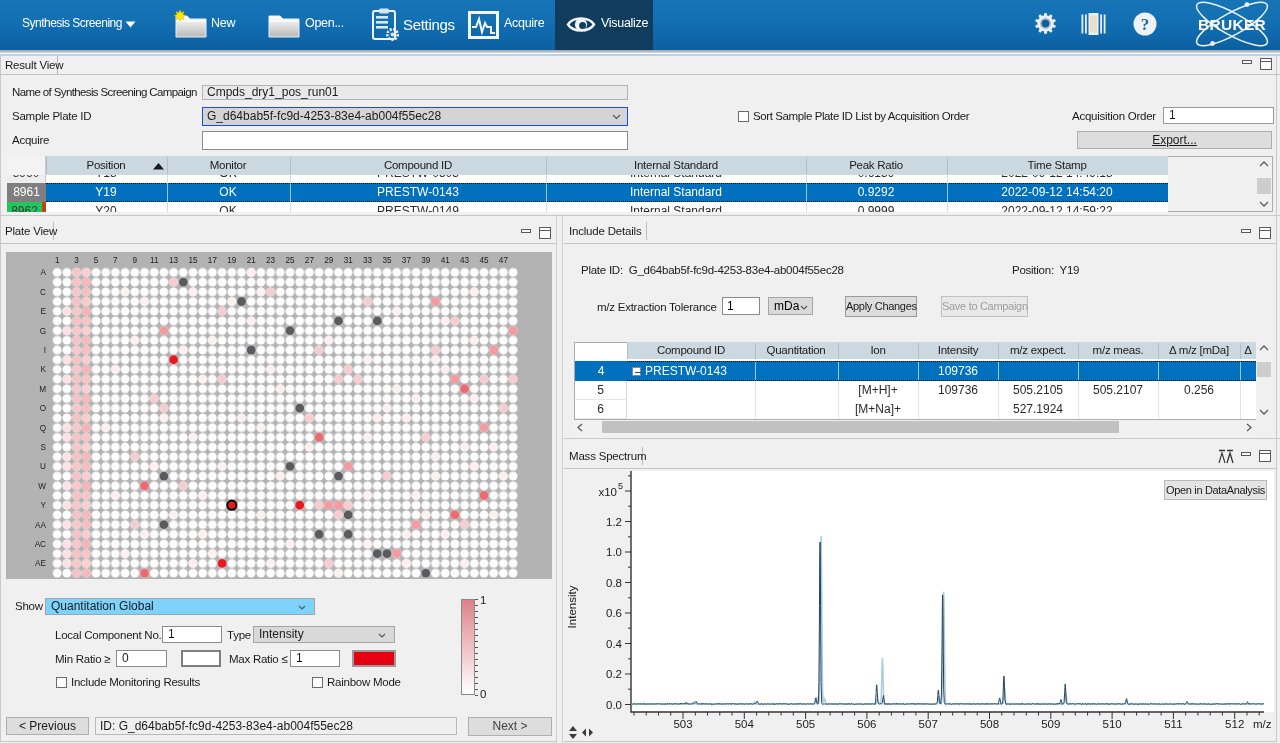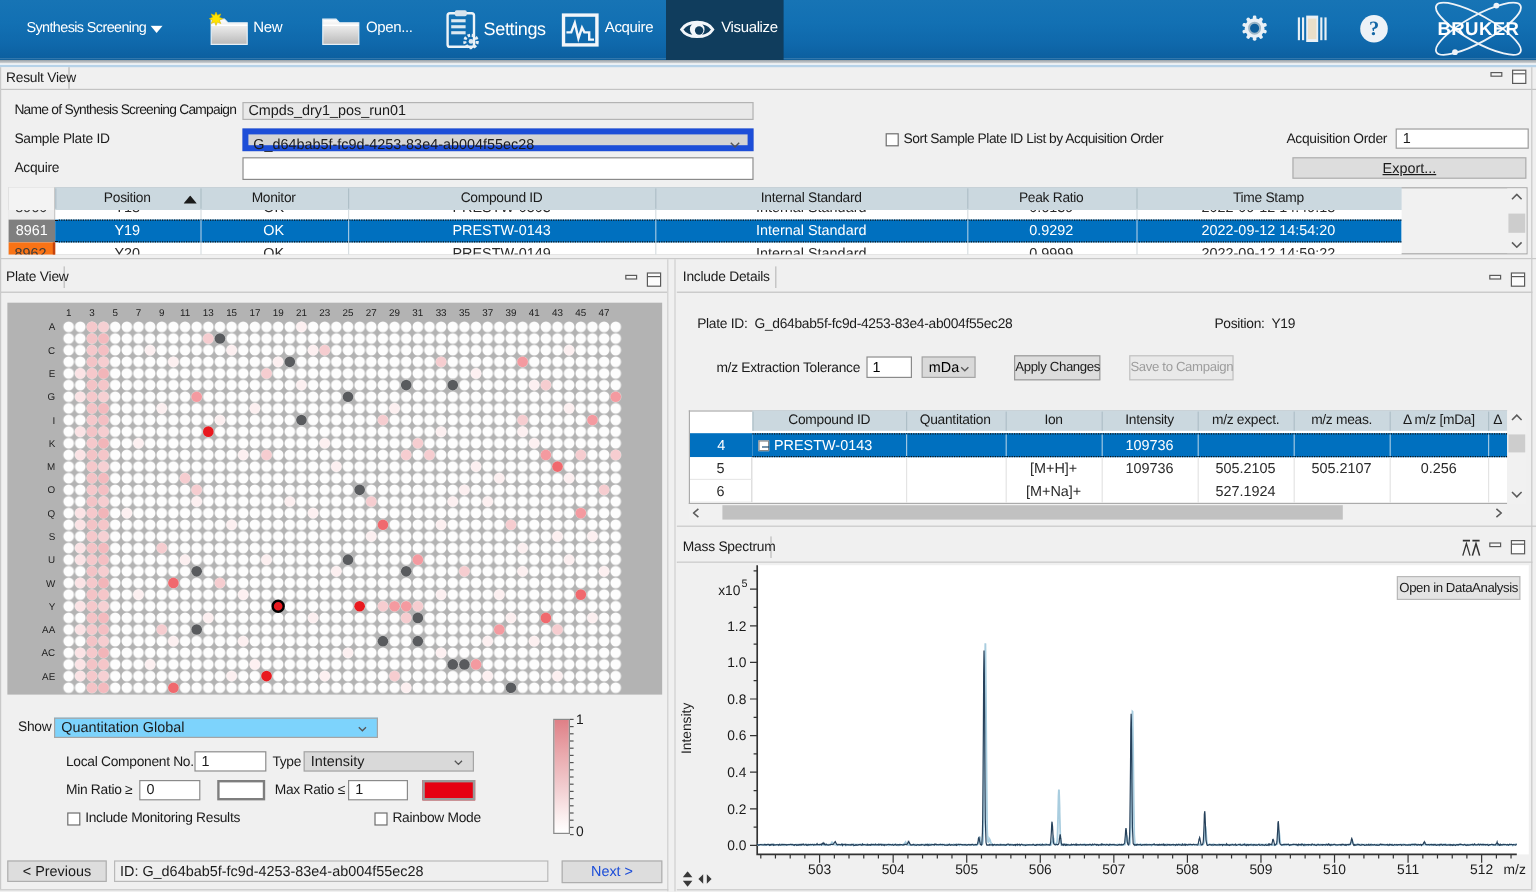--- a/index.html
+++ b/index.html
@@ -117,21 +117,21 @@
 <div class="mmicons" style="left:1242px;top:58px;">
       <div class="mm-dash"></div>
       <div class="mm-box"></div>
     </div>
 
 <div class="abs" style="left:12px;top:86px;font-size:11.5px;letter-spacing:-0.62px;color:#1b1b1b;white-space:nowrap;">Name of Synthesis Screening Campaign</div>
 <div class="lbl abs" style="left:12px;top:110px;">Sample Plate ID</div>
 <div class="lbl abs" style="left:12px;top:134px;">Acquire</div>
 
 <div class="abs" style="left:202px;top:85px;width:426px;height:15px;background:#e9e9e9;border:1px solid #b3b3b3;font-size:12px;line-height:13px;padding-left:4px;color:#1b1b1b;">Cmpds_dry1_pos_run01</div>
-<div class="abs" style="left:202px;top:107px;width:426px;height:19px;background:#d4d4d4;border:5px solid #1d4ed8;font-size:12px;line-height:17px;padding-left:4px;color:#1b1b1b;">G_d64bab5f-fc9d-4253-83e4-ab004f55ec28
+<div class="abs" style="left:202px;top:107px;width:426px;height:19px;background:#d4d4d4;border:1px solid #1d4ed8;font-size:12px;line-height:17px;padding-left:4px;color:#1b1b1b;">G_d64bab5f-fc9d-4253-83e4-ab004f55ec28
   <svg class="abs" style="right:6px;top:6px;" width="9" height="6">
         <path d="M1 1 L4.5 4.5 L8 1" stroke="#555" stroke-width="1.2" fill="none"></path>
       </svg>
 </div>
 <div class="abs" style="left:202px;top:131px;width:426px;height:19px;background:#ffffff;border:1px solid #8a8a8a;"></div>
 
 <div class="abs" style="left:738px;top:111px;width:11px;height:11px;background:#fff;border:1px solid #6b6b6b;"></div>
 <div class="abs" style="left:753px;top:110px;font-size:11.5px;letter-spacing:-0.4px;color:#1b1b1b;white-space:nowrap;">Sort Sample Plate ID List by Acquisition Order</div>
 
 <div class="lbl abs" style="left:1072px;top:110px;">Acquisition Order</div>
@@ -176,21 +176,21 @@
         <div class="abs" style="left:221px;top:8px;width:0;display:flex;justify-content:center;color:#fff;font-size:12px;line-height:19px;white-space:nowrap;">OK</div>
         <div class="abs" style="left:411px;top:8px;width:0;display:flex;justify-content:center;color:#fff;font-size:12px;line-height:19px;white-space:nowrap;">PRESTW-0143</div>
         <div class="abs" style="left:669px;top:8px;width:0;display:flex;justify-content:center;color:#fff;font-size:12px;line-height:19px;white-space:nowrap;">Internal Standard</div>
         <div class="abs" style="left:869px;top:8px;width:0;display:flex;justify-content:center;color:#fff;font-size:12px;line-height:19px;white-space:nowrap;">0.9292</div>
         <div class="abs" style="left:1050px;top:8px;width:0;display:flex;justify-content:center;color:#fff;font-size:12px;line-height:19px;white-space:nowrap;">2022-09-12 14:54:20</div>
         <div class="abs" style="left:160px;top:8px;width:1px;height:19px;background:#9fc6e2;"></div>
         <div class="abs" style="left:283px;top:8px;width:1px;height:19px;background:#9fc6e2;"></div>
         <div class="abs" style="left:539px;top:8px;width:1px;height:19px;background:#9fc6e2;"></div>
         <div class="abs" style="left:799px;top:8px;width:1px;height:19px;background:#9fc6e2;"></div>
         <div class="abs" style="left:940px;top:8px;width:1px;height:19px;background:#9fc6e2;"></div>
-        <div class="abs" style="left:0px;top:27px;width:39px;height:19px;background:#f97316;color:#3a3a3a;font-size:12px;text-align:center;line-height:19px;border-right:2px solid #c2410c;">8962</div>
+        <div class="abs" style="left:0px;top:27px;width:39px;height:19px;background:#22c55e;color:#3a3a3a;font-size:12px;text-align:center;line-height:19px;border-right:4px solid #c2410c;">8962</div>
         <div class="abs" style="left:99px;top:27px;width:0;display:flex;justify-content:center;color:#2a2a2a;font-size:12px;line-height:19px;white-space:nowrap;">Y20</div>
         <div class="abs" style="left:221px;top:27px;width:0;display:flex;justify-content:center;color:#2a2a2a;font-size:12px;line-height:19px;white-space:nowrap;">OK</div>
         <div class="abs" style="left:411px;top:27px;width:0;display:flex;justify-content:center;color:#2a2a2a;font-size:12px;line-height:19px;white-space:nowrap;">PRESTW-0149</div>
         <div class="abs" style="left:669px;top:27px;width:0;display:flex;justify-content:center;color:#2a2a2a;font-size:12px;line-height:19px;white-space:nowrap;">Internal Standard</div>
         <div class="abs" style="left:869px;top:27px;width:0;display:flex;justify-content:center;color:#2a2a2a;font-size:12px;line-height:19px;white-space:nowrap;">0.9999</div>
         <div class="abs" style="left:1050px;top:27px;width:0;display:flex;justify-content:center;color:#2a2a2a;font-size:12px;line-height:19px;white-space:nowrap;">2022-09-12 14:59:22</div>
         <div class="abs" style="left:160px;top:27px;width:1px;height:19px;background:#d7dee2;"></div>
         <div class="abs" style="left:283px;top:27px;width:1px;height:19px;background:#d7dee2;"></div>
         <div class="abs" style="left:539px;top:27px;width:1px;height:19px;background:#d7dee2;"></div>
         <div class="abs" style="left:799px;top:27px;width:1px;height:19px;background:#d7dee2;"></div>
@@ -512,21 +512,21 @@
       <div class="abs" style="left:475px;top:665px;width:3px;height:1px;background:#555;"></div>
       <div class="abs" style="left:475px;top:671px;width:3px;height:1px;background:#555;"></div>
       <div class="abs" style="left:475px;top:677px;width:3px;height:1px;background:#555;"></div>
       <div class="abs" style="left:475px;top:683px;width:3px;height:1px;background:#555;"></div>
       <div class="abs" style="left:475px;top:689px;width:3px;height:1px;background:#555;"></div>
       <div class="abs" style="left:475px;top:695px;width:3px;height:1px;background:#555;"></div>
 <div class="lbl abs" style="left:480px;top:594px;">1</div>
 <div class="lbl abs" style="left:480px;top:688px;">0</div>
 <div class="abs" style="left:6px;top:717px;width:83px;height:18px;background:#ddd;border:1px solid #aeaeae;font-size:12px;text-align:center;line-height:16px;color:#1b1b1b;">&lt; Previous</div>
 <div class="abs" style="left:95px;top:717px;width:362px;height:18px;background:#efefef;border:1px solid #b9b9b9;font-size:12px;line-height:16px;padding-left:4px;color:#1b1b1b;">ID: G_d64bab5f-fc9d-4253-83e4-ab004f55ec28</div>
-<div class="abs" style="left:468px;top:717px;width:84px;height:19px;background:#ddd;border:1px solid #aeaeae;font-size:12px;text-align:center;line-height:17px;color:#1d4ed8;">Next &gt;</div>
+<div class="abs" style="left:468px;top:717px;width:84px;height:19px;background:#ddd;border:1px solid #aeaeae;font-size:12px;text-align:center;line-height:17px;color:#404040;">Next &gt;</div>
     </div>
 
 <div class="tab" style="left:565px;top:222px;width:82px;height:18px;">Include Details</div>
 <div class="abs" style="left:564px;top:243px;width:713px;height:1px;background:#c3c3c3;"></div>
 <div class="mmicons" style="left:1241px;top:227px;">
       <div class="mm-dash"></div>
       <div class="mm-box"></div>
     </div>
 
 <div class="lbl abs" style="left:581px;top:264px;">Plate ID:&nbsp; G_d64bab5f-fc9d-4253-83e4-ab004f55ec28</div>

